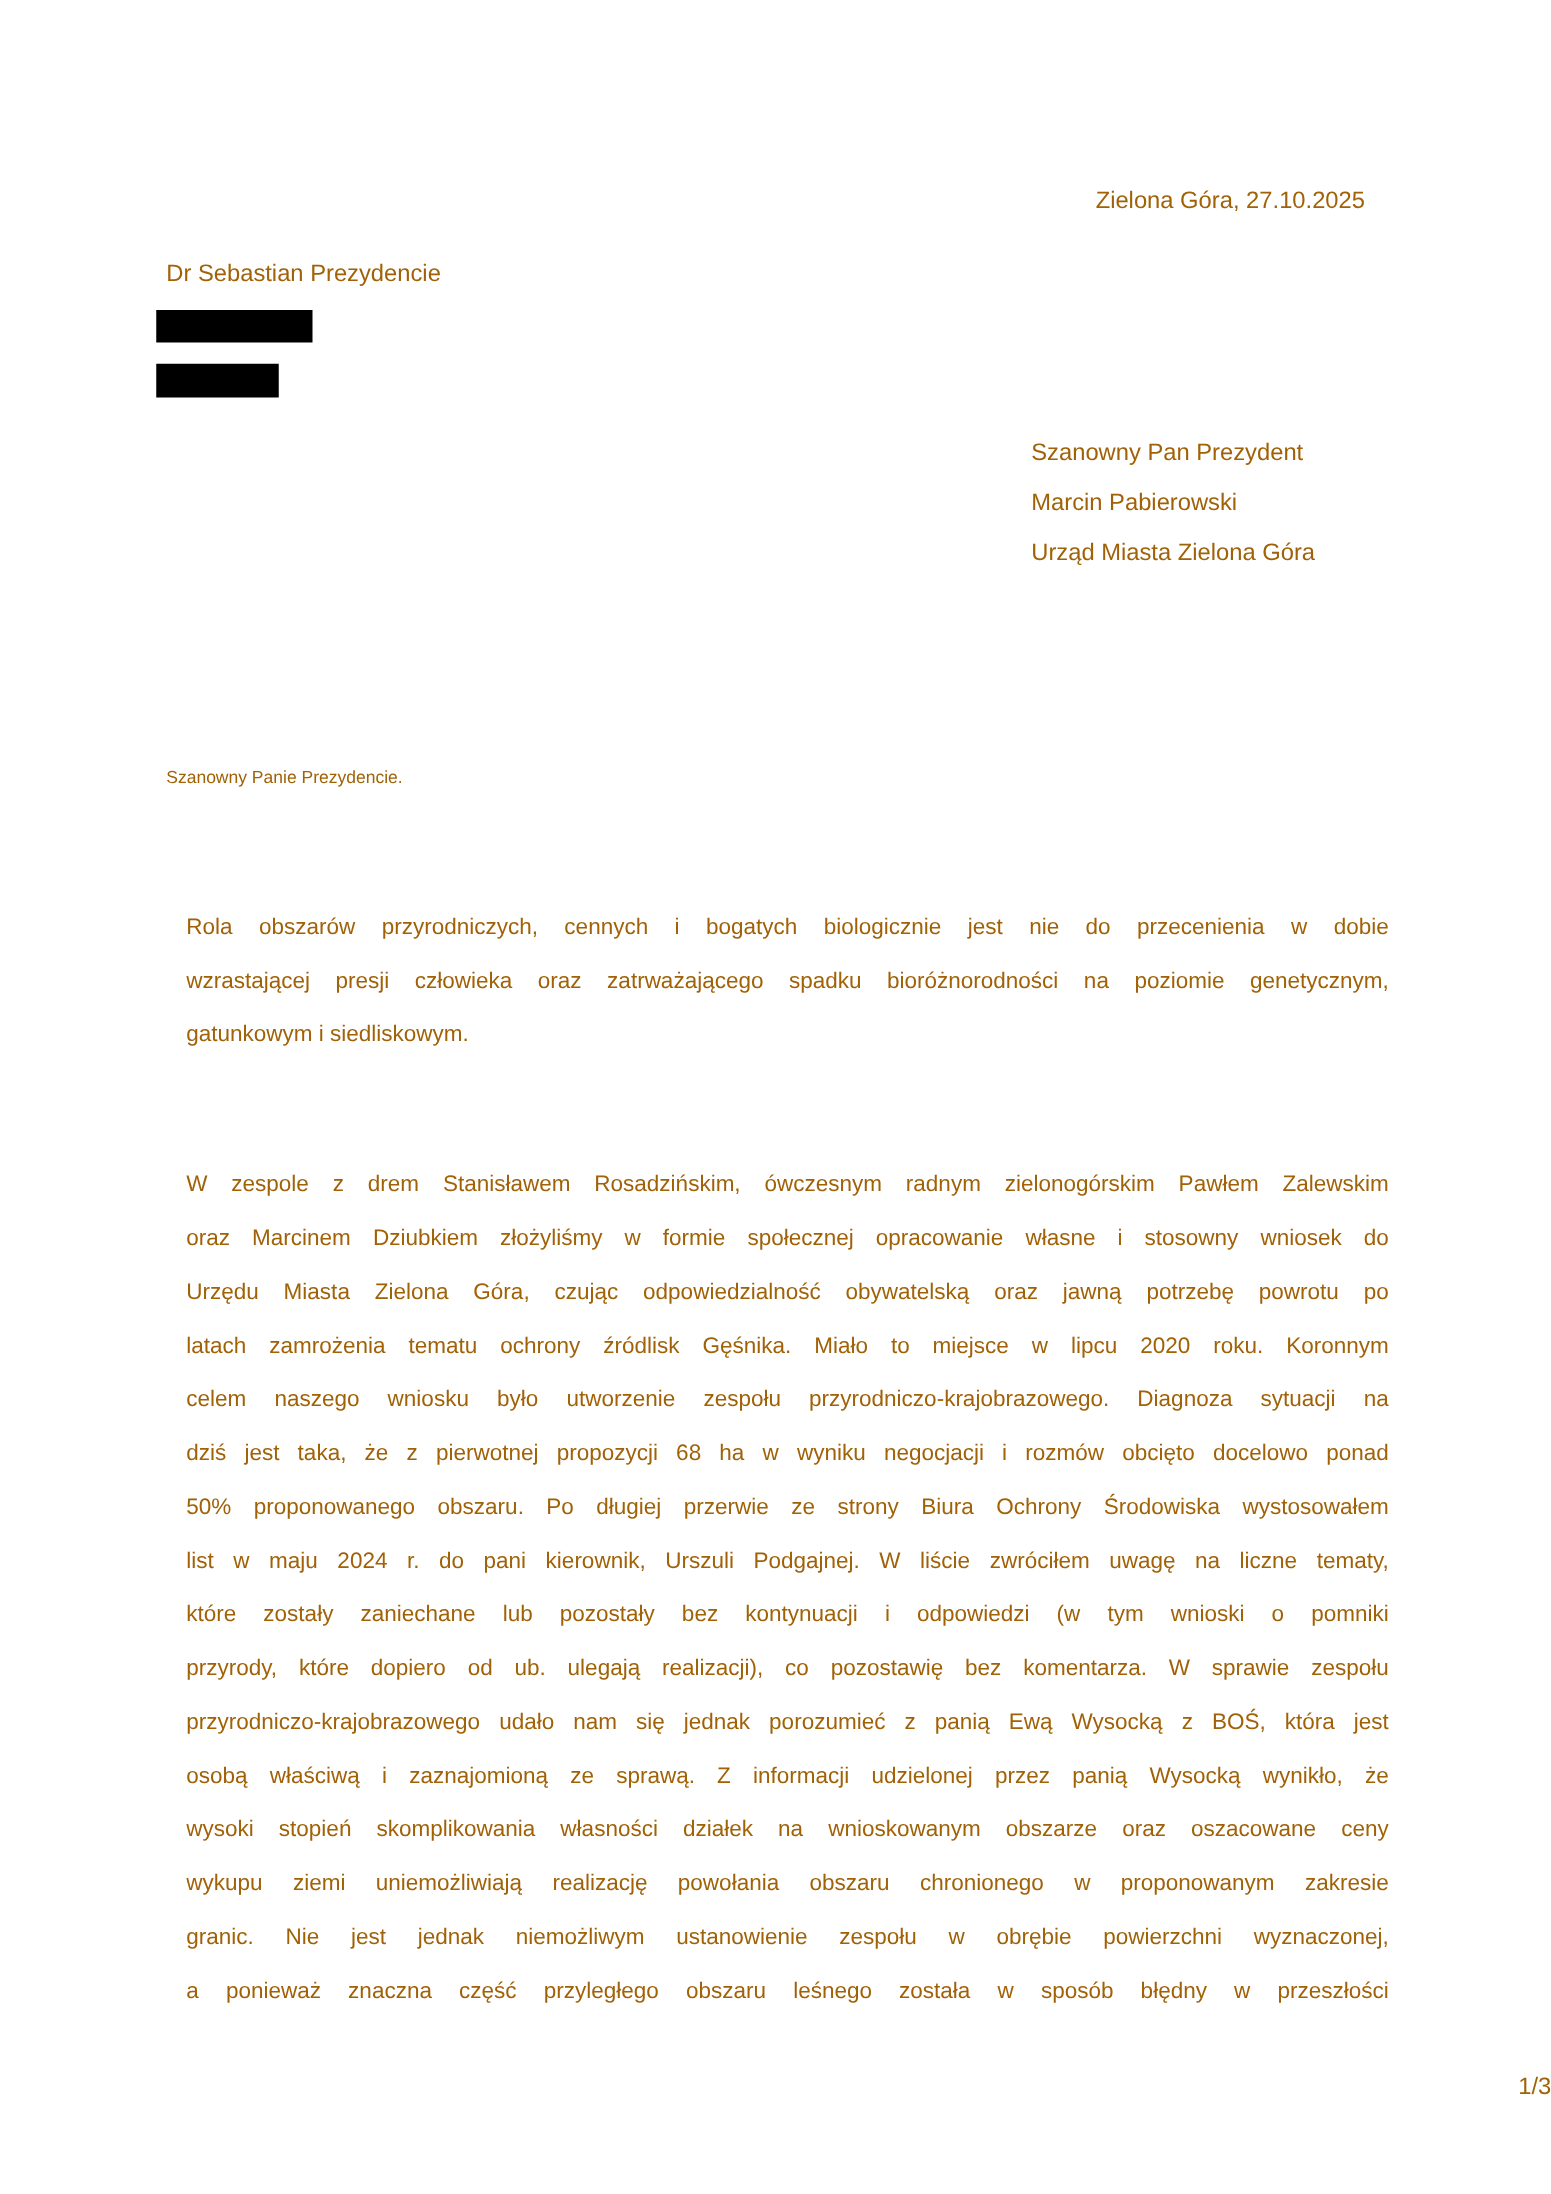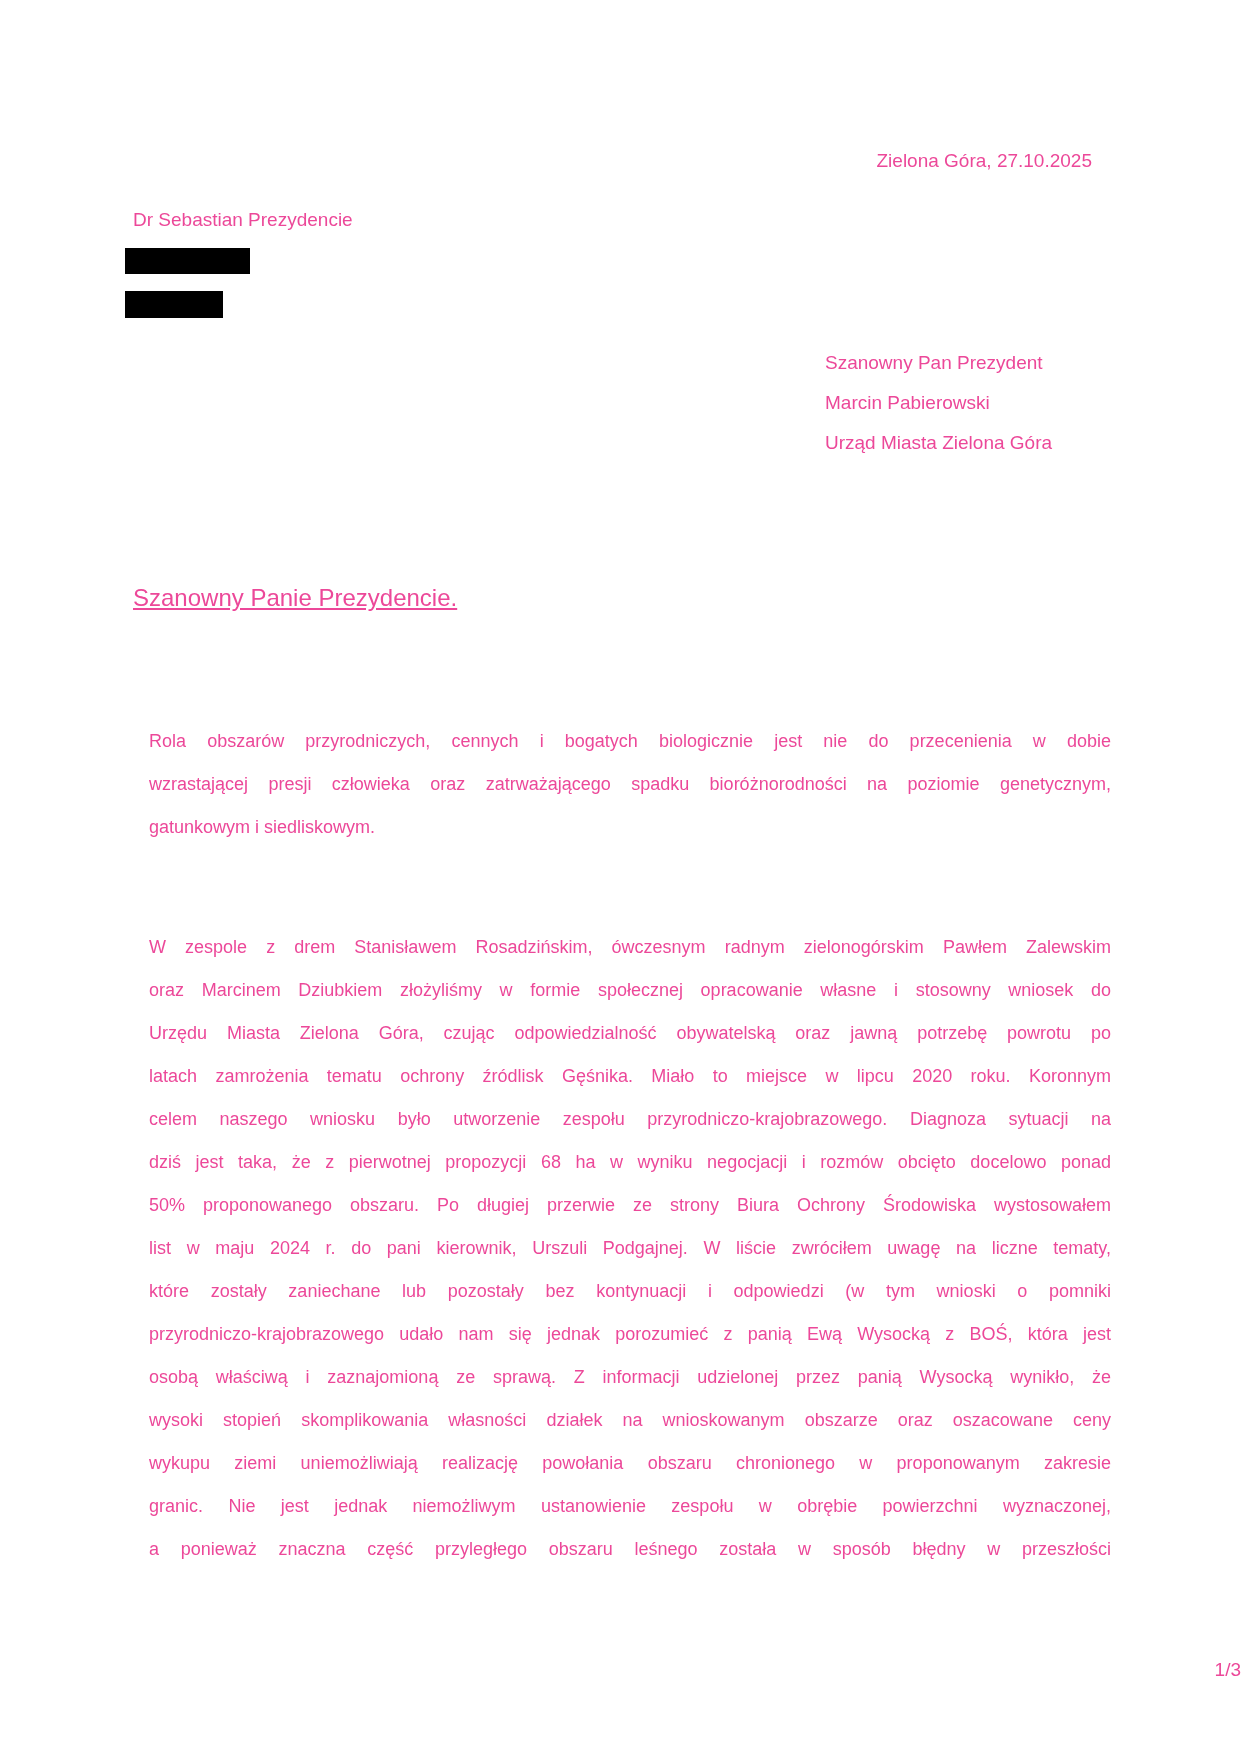--- a/index.html
+++ b/index.html
@@ -6,21 +6,21 @@
   html, body {
     margin: 0;
     padding: 0;
     background: #ffffff;
   }
   .page {
     position: relative;
     width: 1241px;
     height: 1755px;
     background: #ffffff;
-    color: #ec4899;
+    color: #a16207;
     font-family: "Liberation Sans", "DejaVu Sans", sans-serif;
     overflow: hidden;
   }
   .abs { position: absolute; }
 
   .date-line {
     top: 139px;
     right: 149px;
     font-size: 19px;
     line-height: 43px;
@@ -42,26 +42,25 @@
   .redaction-bar.bar-2 { top: 291px; width: 98px;  height: 27px; }
 
   .recipient-block {
     top: 343px;
     left: 797px;
     font-size: 19px;
   }
   .recipient-block .line { line-height: 40px; margin-left: 28px; }
 
   .salutation {
-    top: 576px;
+    top: 600px;
     left: 133px;
-    font-size: 24px;
+    font-size: 14px;
     line-height: 43px;
     white-space: nowrap;
-    text-decoration: underline;
   }
 
   .body-paragraph {
     left: 149px;
     width: 962px;
     font-size: 18px;
   }
   .body-paragraph.para-1 { top: 720px; }
   .body-paragraph.para-2 { top: 926px; }
   .body-paragraph .line {
@@ -115,20 +114,21 @@
   <div class="abs body-paragraph para-2">
       <div class="line just">W zespole z drem Stanisławem Rosadzińskim, ówczesnym radnym zielonogórskim Pawłem Zalewskim</div>
       <div class="line just">oraz Marcinem Dziubkiem złożyliśmy w formie społecznej opracowanie własne i stosowny wniosek do</div>
       <div class="line just">Urzędu Miasta Zielona Góra, czując odpowiedzialność obywatelską oraz jawną potrzebę powrotu po</div>
       <div class="line just">latach zamrożenia tematu ochrony źródlisk Gęśnika. Miało to miejsce w lipcu 2020 roku. Koronnym</div>
       <div class="line just">celem naszego wniosku było utworzenie zespołu przyrodniczo-krajobrazowego. Diagnoza sytuacji na</div>
       <div class="line just">dziś jest taka, że z pierwotnej propozycji 68 ha w wyniku negocjacji i rozmów obcięto docelowo ponad</div>
       <div class="line just">50% proponowanego obszaru. Po długiej przerwie ze strony Biura Ochrony Środowiska wystosowałem</div>
       <div class="line just">list w maju 2024 r. do pani kierownik, Urszuli Podgajnej. W liście zwróciłem uwagę na liczne tematy,</div>
       <div class="line just">które zostały zaniechane lub pozostały bez kontynuacji i odpowiedzi (w tym wnioski o pomniki</div>
+      <div class="line just">przyrody, które dopiero od ub. ulegają realizacji), co pozostawię bez komentarza. W sprawie zespołu</div>
       <div class="line just">przyrodniczo-krajobrazowego udało nam się jednak porozumieć z panią Ewą Wysocką z BOŚ, która jest</div>
       <div class="line just">osobą właściwą i zaznajomioną ze sprawą. Z informacji udzielonej przez panią Wysocką wynikło, że</div>
       <div class="line just">wysoki stopień skomplikowania własności działek na wnioskowanym obszarze oraz oszacowane ceny</div>
       <div class="line just">wykupu ziemi uniemożliwiają realizację powołania obszaru chronionego w proponowanym zakresie</div>
       <div class="line just">granic. Nie jest jednak niemożliwym ustanowienie zespołu w obrębie powierzchni wyznaczonej,</div>
       <div class="line just">a ponieważ znaczna część przyległego obszaru leśnego została w sposób błędny w przeszłości</div>
     </div>
 
   <div class="abs page-footer">1/3</div>
 

